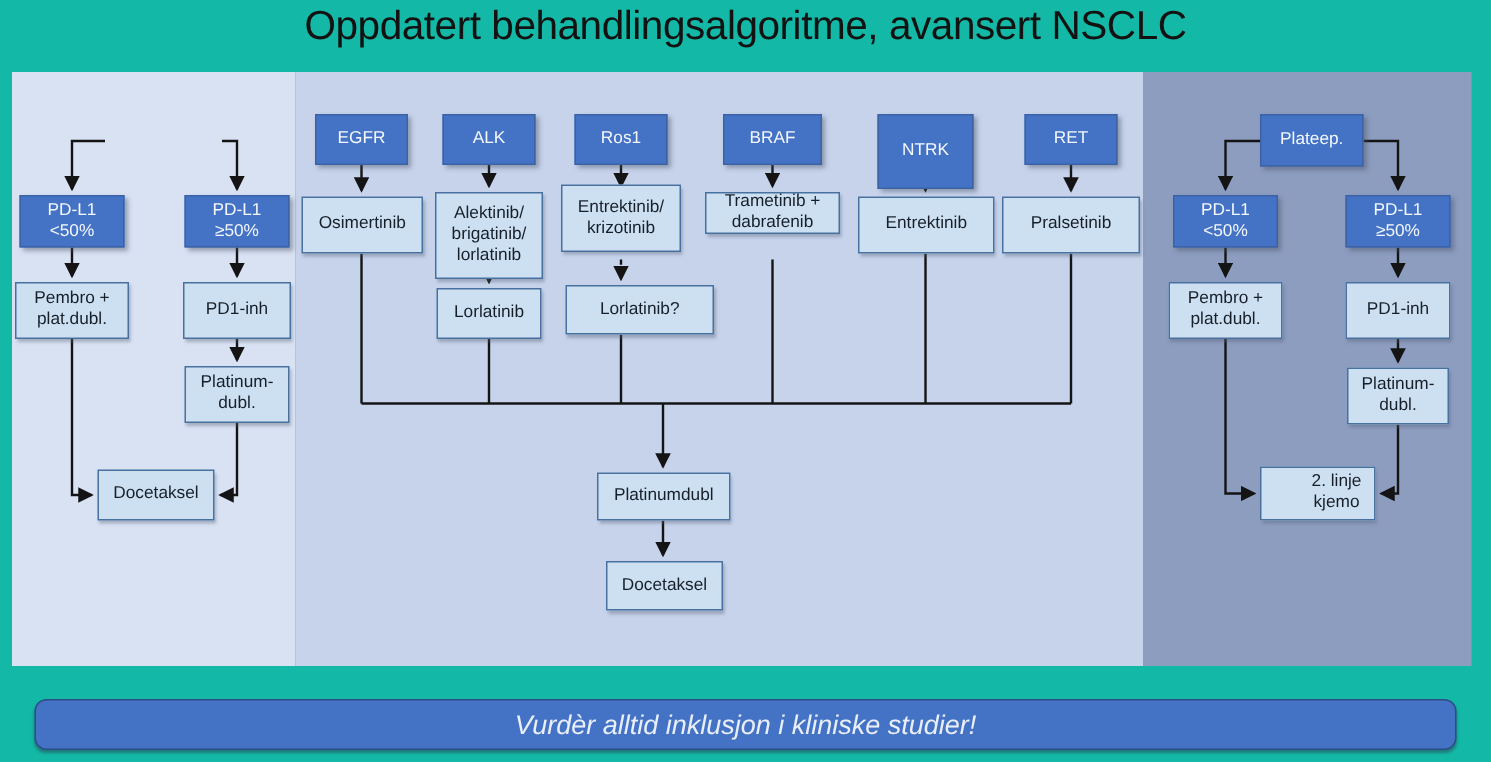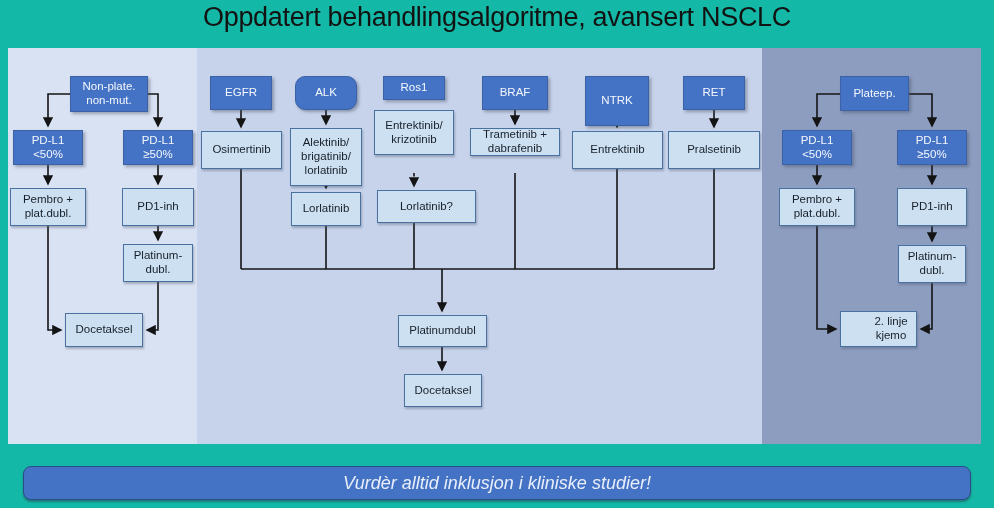--- a/index.html
+++ b/index.html
@@ -86,45 +86,43 @@
 
     <polyline points="840,94 817,94 817,126" marker-end="url(#arr)"></polyline>
     <polyline points="909,94 932,94 932,126" marker-end="url(#arr)"></polyline>
     <polyline points="817,165 817,184" marker-end="url(#arr)"></polyline>
     <polyline points="932,165 932,184" marker-end="url(#arr)"></polyline>
     <polyline points="932,226 932,241" marker-end="url(#arr)"></polyline>
     <polyline points="817,226 817,329 836,329" marker-end="url(#arr)"></polyline>
     <polyline points="932,283 932,329 921,329" marker-end="url(#arr)"></polyline>
   </svg>
 
-  <div class="node dark" style="left:70px;top:76px;width:78px;height:36px;">Non-plate.
-non-mut.</div>
   <div class="node dark" style="left:13px;top:130px;width:70px;height:35px;">PD-L1
 &lt;50%</div>
   <div class="node dark" style="left:123px;top:130px;width:70px;height:35px;">PD-L1
 ≥50%</div>
   <div class="node light" style="left:10px;top:188px;width:76px;height:38px;">Pembro +
 plat.dubl.</div>
   <div class="node light" style="left:122px;top:188px;width:72px;height:38px;">PD1-inh</div>
   <div class="node light" style="left:123px;top:244px;width:70px;height:38px;">Platinum-
 dubl.</div>
   <div class="node light" style="left:65px;top:313px;width:78px;height:34px;">Docetaksel</div>
 
   <div class="node dark" style="left:210px;top:76px;width:62px;height:34px;">EGFR</div>
-  <div class="node dark" style="left:295px;top:76px;width:62px;height:34px;border-radius:10px;">ALK</div>
-  <div class="node dark" style="left:383px;top:76px;width:62px;height:24px;">Ros1</div>
+  <div class="node dark" style="left:295px;top:76px;width:62px;height:34px;">ALK</div>
+  <div class="node dark" style="left:383px;top:76px;width:62px;height:34px;">Ros1</div>
   <div class="node dark" style="left:482px;top:76px;width:66px;height:34px;">BRAF</div>
   <div class="node dark" style="left:585px;top:76px;width:64px;height:50px;">NTRK</div>
   <div class="node dark" style="left:683px;top:76px;width:62px;height:34px;">RET</div>
 
   <div class="node light" style="left:201px;top:131px;width:81px;height:38px;">Osimertinib</div>
   <div class="node light" style="left:290px;top:128px;width:72px;height:58px;">Alektinib/
 brigatinib/
 lorlatinib</div>
-  <div class="node light" style="left:374px;top:110px;width:80px;height:45px;">Entrektinib/
+  <div class="node light" style="left:374px;top:123px;width:80px;height:45px;">Entrektinib/
 krizotinib</div>
   <div class="node light" style="left:470px;top:128px;width:90px;height:28px;">Trametinib +
 dabrafenib</div>
   <div class="node light" style="left:668px;top:131px;width:92px;height:38px;">Pralsetinib</div>
   <div class="node light" style="left:572px;top:131px;width:91px;height:38px;">Entrektinib</div>
 
   <div class="node light" style="left:291px;top:192px;width:70px;height:34px;">Lorlatinib</div>
   <div class="node light" style="left:377px;top:190px;width:99px;height:33px;">Lorlatinib?</div>
 
   <div class="node light" style="left:398px;top:315px;width:89px;height:32px;">Platinumdubl</div>

